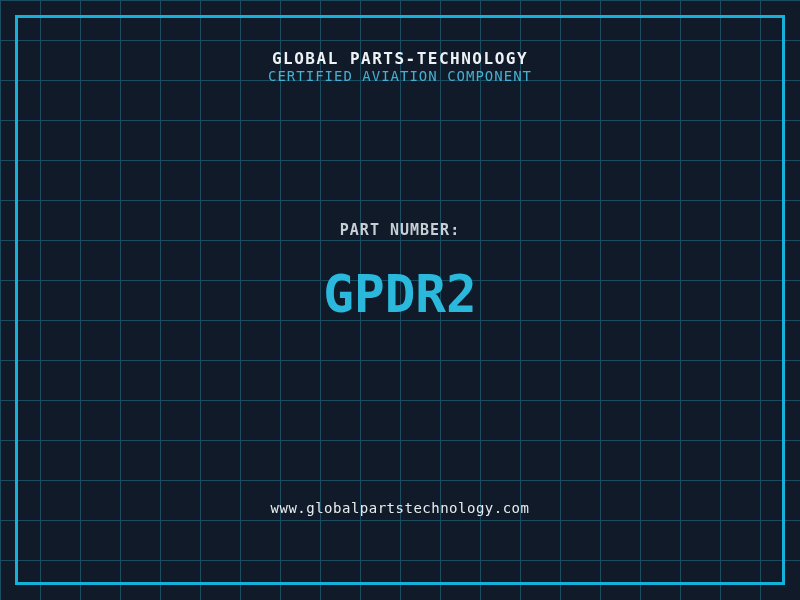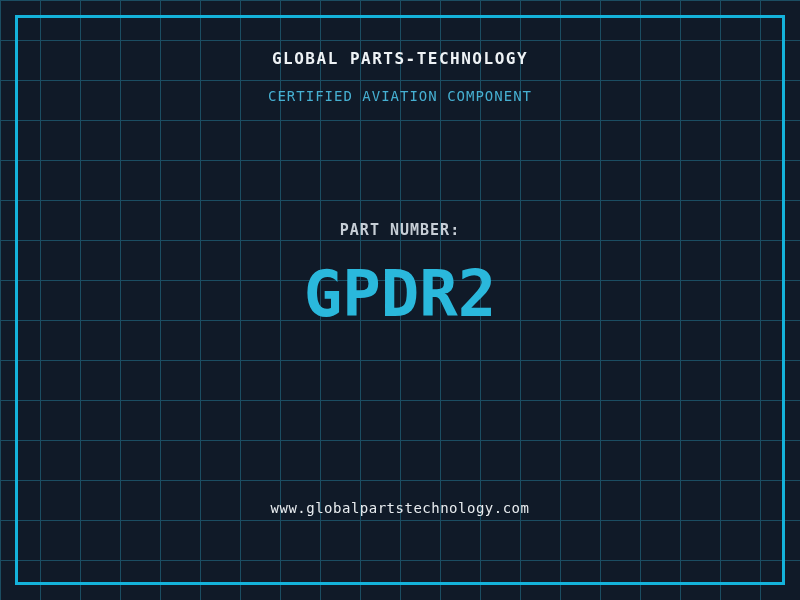--- a/index.html
+++ b/index.html
@@ -46,36 +46,36 @@
     white-space: pre;
   }
   .title {
     top: 49px;
     font-size: 16px;
     font-weight: bold;
     letter-spacing: 1.5px;
     color: var(--title);
   }
   .subtitle {
-    top: 88px;
+    top: 68px;
     font-size: 14px;
     font-weight: normal;
     letter-spacing: 1px;
     color: var(--subtitle);
   }
   .part-label {
     top: 221px;
     font-size: 15px;
     font-weight: bold;
     letter-spacing: 1px;
     color: var(--part-label);
   }
   .part-number {
     top: 258px;
-    font-size: 64px;
+    font-size: 51px;
     line-height: 73px;
     font-weight: bold;
     letter-spacing: 0px;
     color: var(--part-number);
   }
   .footer-url {
     top: 500px;
     font-size: 14px;
     font-weight: normal;
     letter-spacing: 0.5px;

